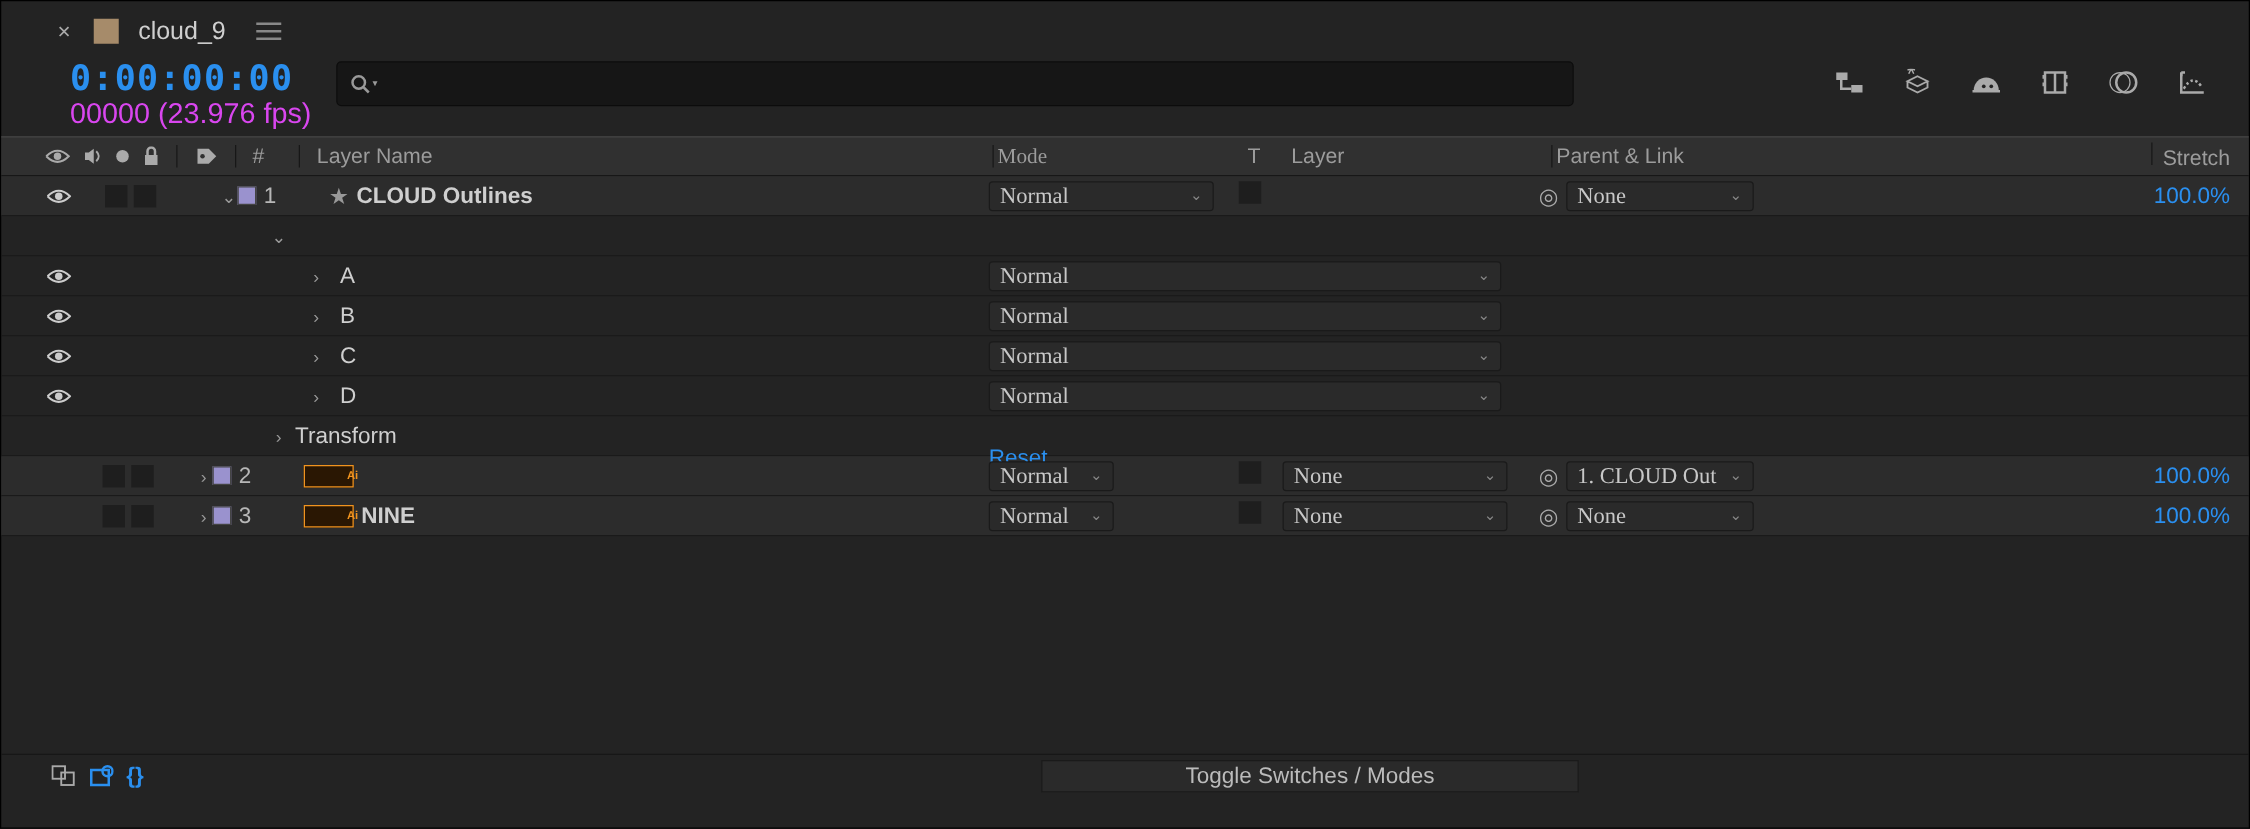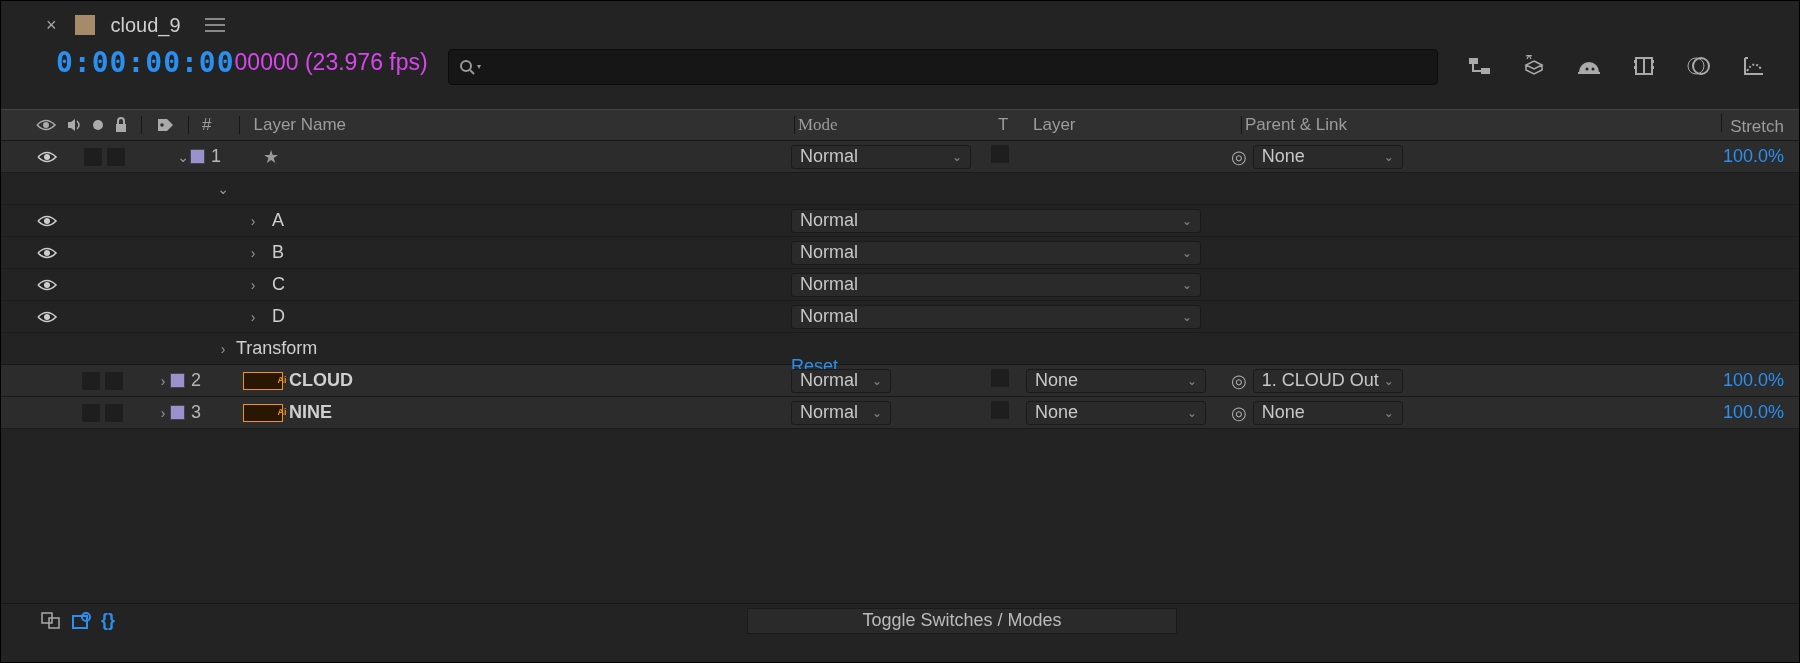--- a/index.html
+++ b/index.html
@@ -7,21 +7,21 @@
   .panel{width:1800px;height:663px;background:#232323;position:relative;border:1px solid #000;}
   
   .tabbar{height:48px;display:flex;align-items:center;padding-left:45px;gap:10px;}
   .tab-close{color:#aaa;font-size:18px;}
   .tab-chip{width:20px;height:20px;background:#a68b6a;margin-left:8px;}
   .tab-name{margin-left:6px;color:#cfcfcf;font-size:20px;}
   .burger{width:20px;height:14px;margin-left:14px;display:flex;flex-direction:column;justify-content:space-between;}
   .burger span{height:2px;background:#888;}
   
   .toprow{height:60px;display:flex;align-items:flex-start;padding:0 30px 0 55px;}
-  .timecode{display:flex;line-height:1;}
+  .timecode{display:flex;flex-direction:column;line-height:1;}
   .tc-main{color:#2a8fef;font-size:28px;font-weight:bold;letter-spacing:1px;font-family:Consolas,monospace;}
   .tc-sub{color:#d946ef;font-size:23px;margin-top:2px;}
   .search{flex:0 0 990px;margin-left:20px;height:36px;background:#161616;border:1px solid #0c0c0c;border-radius:4px;display:flex;align-items:center;padding:0 10px;}
   .search svg{flex:none;}
   .tools{display:flex;margin-left:auto;gap:25px;align-items:center;margin-top:5px;}
   .tool{width:30px;height:24px;display:flex;align-items:center;justify-content:center;}
   
   .colhead{height:32px;background:#303030;border-top:1px solid #444;border-bottom:1px solid #171717;display:flex;align-items:center;padding:0 10px 0 35px;font-size:17px;color:#9c9c9c;}
   .ch-left{display:flex;align-items:center;gap:10px;flex:0 0 755px;}
   .divider{width:1px;height:18px;background:#171717;margin:0 3px;}
@@ -41,33 +41,33 @@
   .chip{width:15px;height:15px;background:#9a92ce;border:1px solid #444;display:inline-block;}
   .num{width:22px;text-align:center;color:#b7b7b7;}
   .star{color:#999;margin:0 6px;}
   .ai{width:18px;height:18px;background:#2a1703;border:1px solid #f0931f;color:#f0931f;font-size:9px;font-weight:bold;display:inline-flex;align-items:center;justify-content:center;line-height:1;margin:0 6px;padding-left:38px;}
   .lname{flex:1;color:#cfcfcf;}
   .lname.bold{font-weight:bold;}
   .cell-mode{flex:0 0 200px;}
   .cell-t{flex:0 0 35px;}
   .cell-trk{flex:0 0 205px;}
   .cell-parent{flex:0 0 200px;display:flex;align-items:center;gap:6px;}
-  .dd{height:24px;background:#2a2a2a;border:1px solid #1a1a1a;border-radius:3px;display:flex;align-items:center;padding:0 8px;color:#c8c8c8;width:180px;justify-content:space-between;}
+  .dd{height:24px;background:#2a2a2a;border:1px solid #1a1a1a;border-radius:3px;display:flex;align-items:center;padding:0 8px;color:#c8c8c8;width:180px;justify-content:space-between;font-family:Liberation Serif, serif;}
   .dd.wide{width:410px;}
   .dd .chev{font-size:12px;color:#888;}
   .stretch{flex:0 0 90px;text-align:right;color:#2a8fef;margin-left:auto;padding-right:5px;}
   .cell-name{flex:0 0 755px;display:flex;align-items:center;}
   .reset{color:#2a8fef;flex:1;margin-top:36px;}
   .addwrap{flex:1;display:flex;align-items:center;justify-content:flex-end;padding-right:35px;color:#c8c8c8;}
   .play{width:18px;height:18px;border:2px solid #ccc;border-radius:50%;margin-left:6px;display:flex;align-items:center;justify-content:center;}
   .play::after{content:"";border-left:6px solid #ccc;border-top:4px solid transparent;border-bottom:4px solid transparent;margin-left:2px;}
   
   .footer{position:absolute;left:0;right:0;bottom:25px;height:34px;border-top:1px solid #171717;display:flex;align-items:center;padding:0 10px 0 40px;}
   .foot-btn{margin-right:10px;display:flex;align-items:center;justify-content:center;}
-  .toggle{position:absolute;left:746px;width:430px;height:26px;background:#2a2a2a;border:1px solid #1a1a1a;display:flex;align-items:center;justify-content:center;color:#bbb;}
+  .toggle{position:absolute;left:832px;width:430px;height:26px;background:#2a2a2a;border:1px solid #1a1a1a;display:flex;align-items:center;justify-content:center;color:#bbb;}
   .spiral{color:#aaa;}
   
   svg{display:block;}
 </style>
 </head>
 <body>
 
 <div class="panel">
 
   <div class="tabbar">
@@ -192,20 +192,21 @@
           <span style="width:16px"></span>
           <span class="slot"></span>
           <span class="slot"></span>
         </div>
         <span style="width:20px"></span>
         <span class="twirl">⌄</span>
         <span class="chip"></span>
         <span class="num">1</span>
         <span style="width:30px"></span>
         <span class="star">★</span>
+        <span class="lname bold">CLOUD Outlines</span>
       </div>
       <div class="cell-mode">
           <div class="dd">
             <span>Normal</span>
             <span class="chev">⌄</span>
           </div>
         </div>
       <div class="cell-t"><span class="slot"></span></div>
       <div class="cell-trk"></div>
       <div class="cell-parent">
@@ -327,21 +328,20 @@
             <span style="width:20px"></span>
             <span style="width:16px"></span>
             <span class="slot"></span>
             <span class="slot"></span>
           </div>
         <span class="twirl">›</span>
         <span class="chip"></span>
         <span class="num">2</span>
         <span style="width:30px"></span>
         <span class="ai">Ai</span>
-        <span class="lname bold">CLOUD</span>
       </div>
       <div class="cell-mode">
           <div class="dd" style="width:100px">
             <span>Normal</span>
             <span class="chev">⌄</span>
           </div>
         </div>
       <div class="cell-t"><span class="slot"></span></div>
       <div class="cell-trk">
           <div class="dd">

